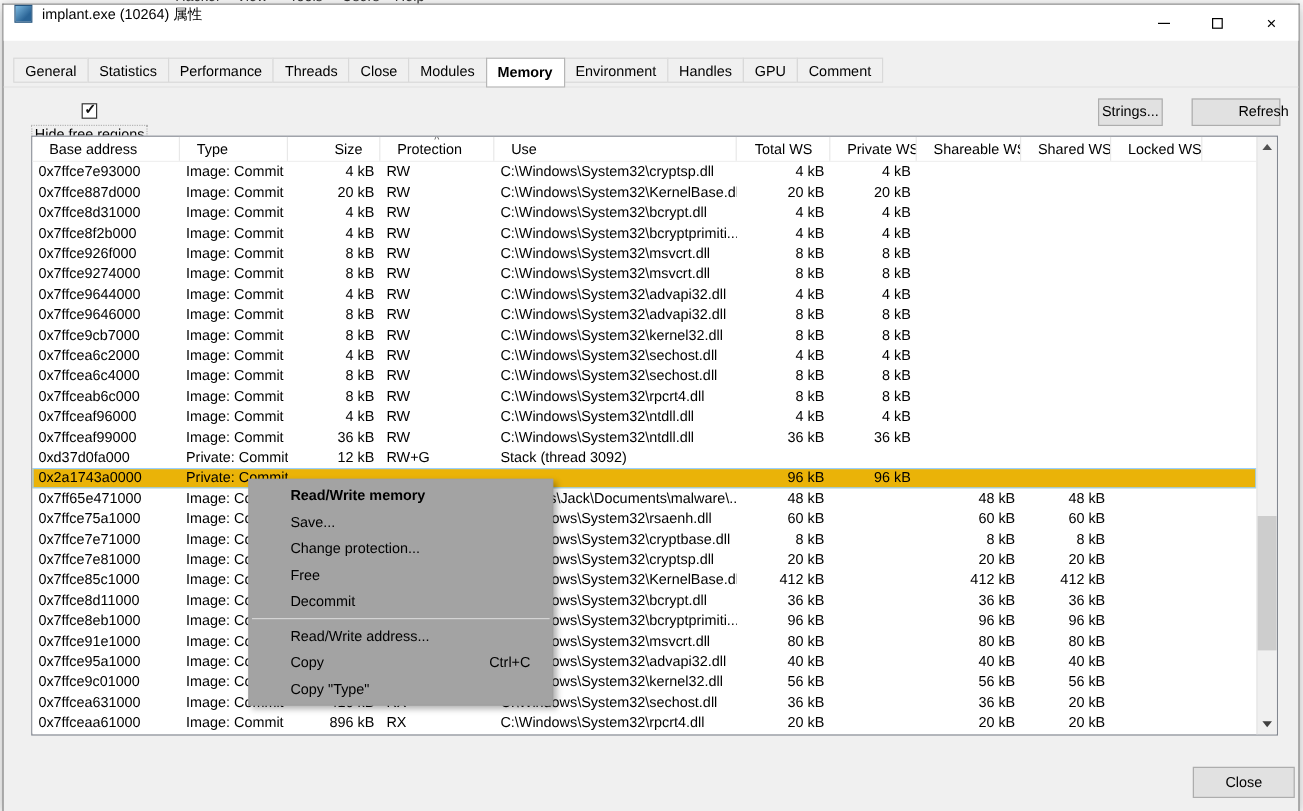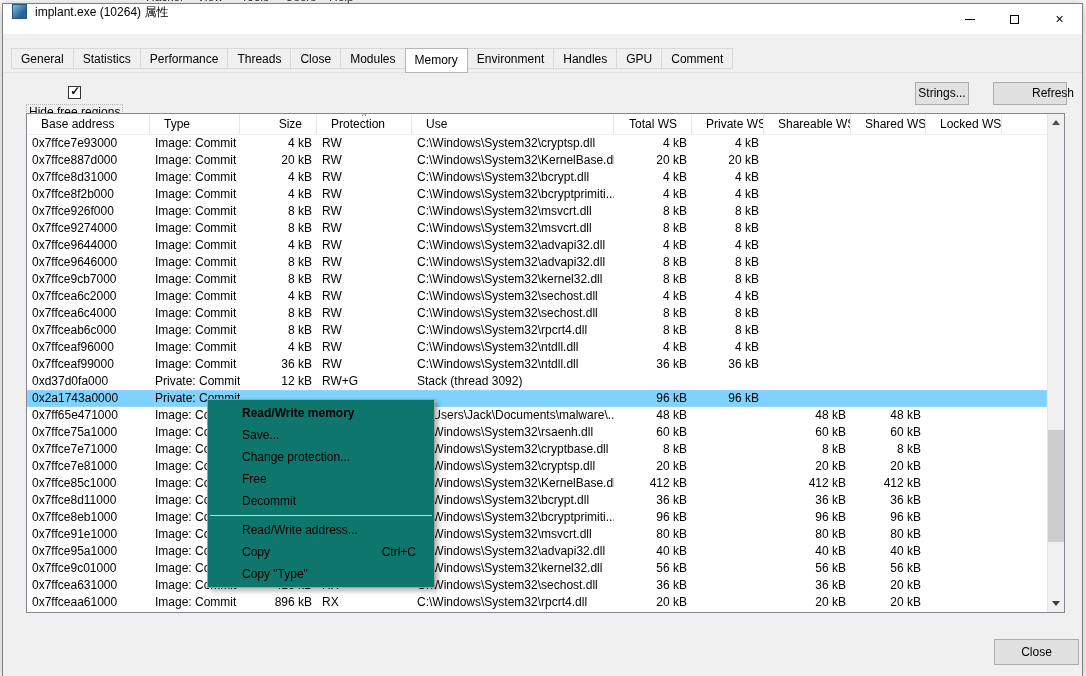--- a/index.html
+++ b/index.html
@@ -21,21 +21,21 @@
   .win-controls { margin-left:auto; display:flex; height:100%; }
   .win-btn { width:45px; height:100%; display:flex; align-items:center; justify-content:center; }
   .glyph-min { width:10px; height:1px; background:#000; }
   .glyph-max { width:9px; height:9px; border:1px solid #000; background:transparent; }
   .glyph-close { font-size:14px; line-height:14px; }
 
   
   .tabbar { position:absolute; left:8px; top:44px; height:25px; display:flex; align-items:flex-start; z-index:2; }
   .tab { height:21px; line-height:20px; padding:0 9px; background:#f0f0f0; border:1px solid #d9d9d9;
          margin-right:-1px; white-space:nowrap; }
-  .tab.active { background:#fff; border-color:#b6b6b6; height:25px; line-height:23px; z-index:3; position:relative; margin-bottom:-1px; }
+  .tab.active { background:#fff; border-color:#b6b6b6; height:25px; line-height:23px; z-index:3; position:relative; margin-bottom:-1px;font-weight:bold; }
   .tab-underline { position:absolute; left:0; right:0; top:68px; height:1px; background:#e3e3e3; }
 
   
   .checkbox-row { position:absolute; left:24px; top:82px; display:flex; align-items:center; gap:6px;flex-direction:column; }
   .checkbox { width:13px; height:13px; border:1px solid #333; background:#fff; position:relative; }
   .checkbox::after { content:"\2713"; position:absolute; top:-3px; left:1px; font-size:12px; font-weight:bold; color:#111; }
   .checkbox-label { outline:1px dotted #b5b5b5; padding:0 2px; }
 
   .btn { position:absolute; height:23px; background:#e1e1e1; border:1px solid #adadad; text-align:center; line-height:21px; }
   .btn-strings { left:912px; top:78px; width:54px; }
@@ -45,36 +45,36 @@
   
   .memtable { position:absolute; left:23px; top:109px; width:1039px; height:500px; background:#fff;
               border:1px solid #828790; overflow:hidden; }
   .thead { position:absolute; top:0; left:0; width:1020px; height:21px; display:flex; background:#fff;
            border-bottom:1px solid #f0f0f0; }
   .hcell { height:100%; line-height:20px; padding:0 14px; border-right:1px solid #e8e8e8;
            position:relative; overflow:hidden; white-space:nowrap; }
   .sort-ind { position:absolute; top:-2px; left:50%; transform:translateX(-50%); font-size:9px; line-height:9px; color:#555; }
   .tbody { position:absolute; top:21px; left:0; width:1020px; }
   .trow { display:flex; height:17px; line-height:17px; background:#fff; }
-  .trow.selected { background:#7dd3fc; outline:1px solid #99d1ff; outline-offset:-1px; }
+  .trow.selected { background:#eab308; outline:1px solid #99d1ff; outline-offset:-1px; }
   .tcell { padding:0 5px; overflow:hidden; white-space:nowrap; height:17px; }
   .c0{width:123px}.c1{width:90px}.c2{width:77px}.c3{width:95px}.c4{width:202px}
   .c5{width:78px}.c6{width:72px}.c7{width:87px}.c8{width:75px}.c9{width:76px}
   .ar{text-align:right}
 
   
   .vscroll { position:absolute; top:0; right:0; width:17px; height:100%; background:#f0f0f0; border-left:1px solid #e5e5e5; }
   .varrow { position:absolute; left:0; width:16px; height:17px; display:flex; align-items:center; justify-content:center; }
   .varrow.up { top:0; } .varrow.down { bottom:0; }
   .tri-up { width:0; height:0; border-left:4px solid transparent; border-right:4px solid transparent; border-bottom:5px solid #505050; }
   .tri-down { width:0; height:0; border-left:4px solid transparent; border-right:4px solid transparent; border-top:5px solid #404040; }
   .vthumb { position:absolute; left:0; top:316px; width:16px; height:112px; background:#cdcdcd; }
 
   
-  .context-menu { position:absolute; left:204px; top:395px; width:228px; background:#0f766e;
+  .context-menu { position:absolute; left:204px; top:395px; width:254px; background:#a3a3a3;
                   border:1px solid #a0a0a0; box-shadow:3px 3px 5px rgba(0,0,0,.3); padding:2px 0; z-index:10; }
   .menu-item { height:22px; line-height:22px; padding-left:34px; position:relative; white-space:nowrap; }
   .menu-item.bold { font-weight:bold; }
   .menu-shortcut { position:absolute; right:18px; }
   .menu-sep { height:1px; background:#d4d4d4; margin:3px 2px; }
 </style>
 </head>
 <body>
 
 <div class="bg-menubar">

